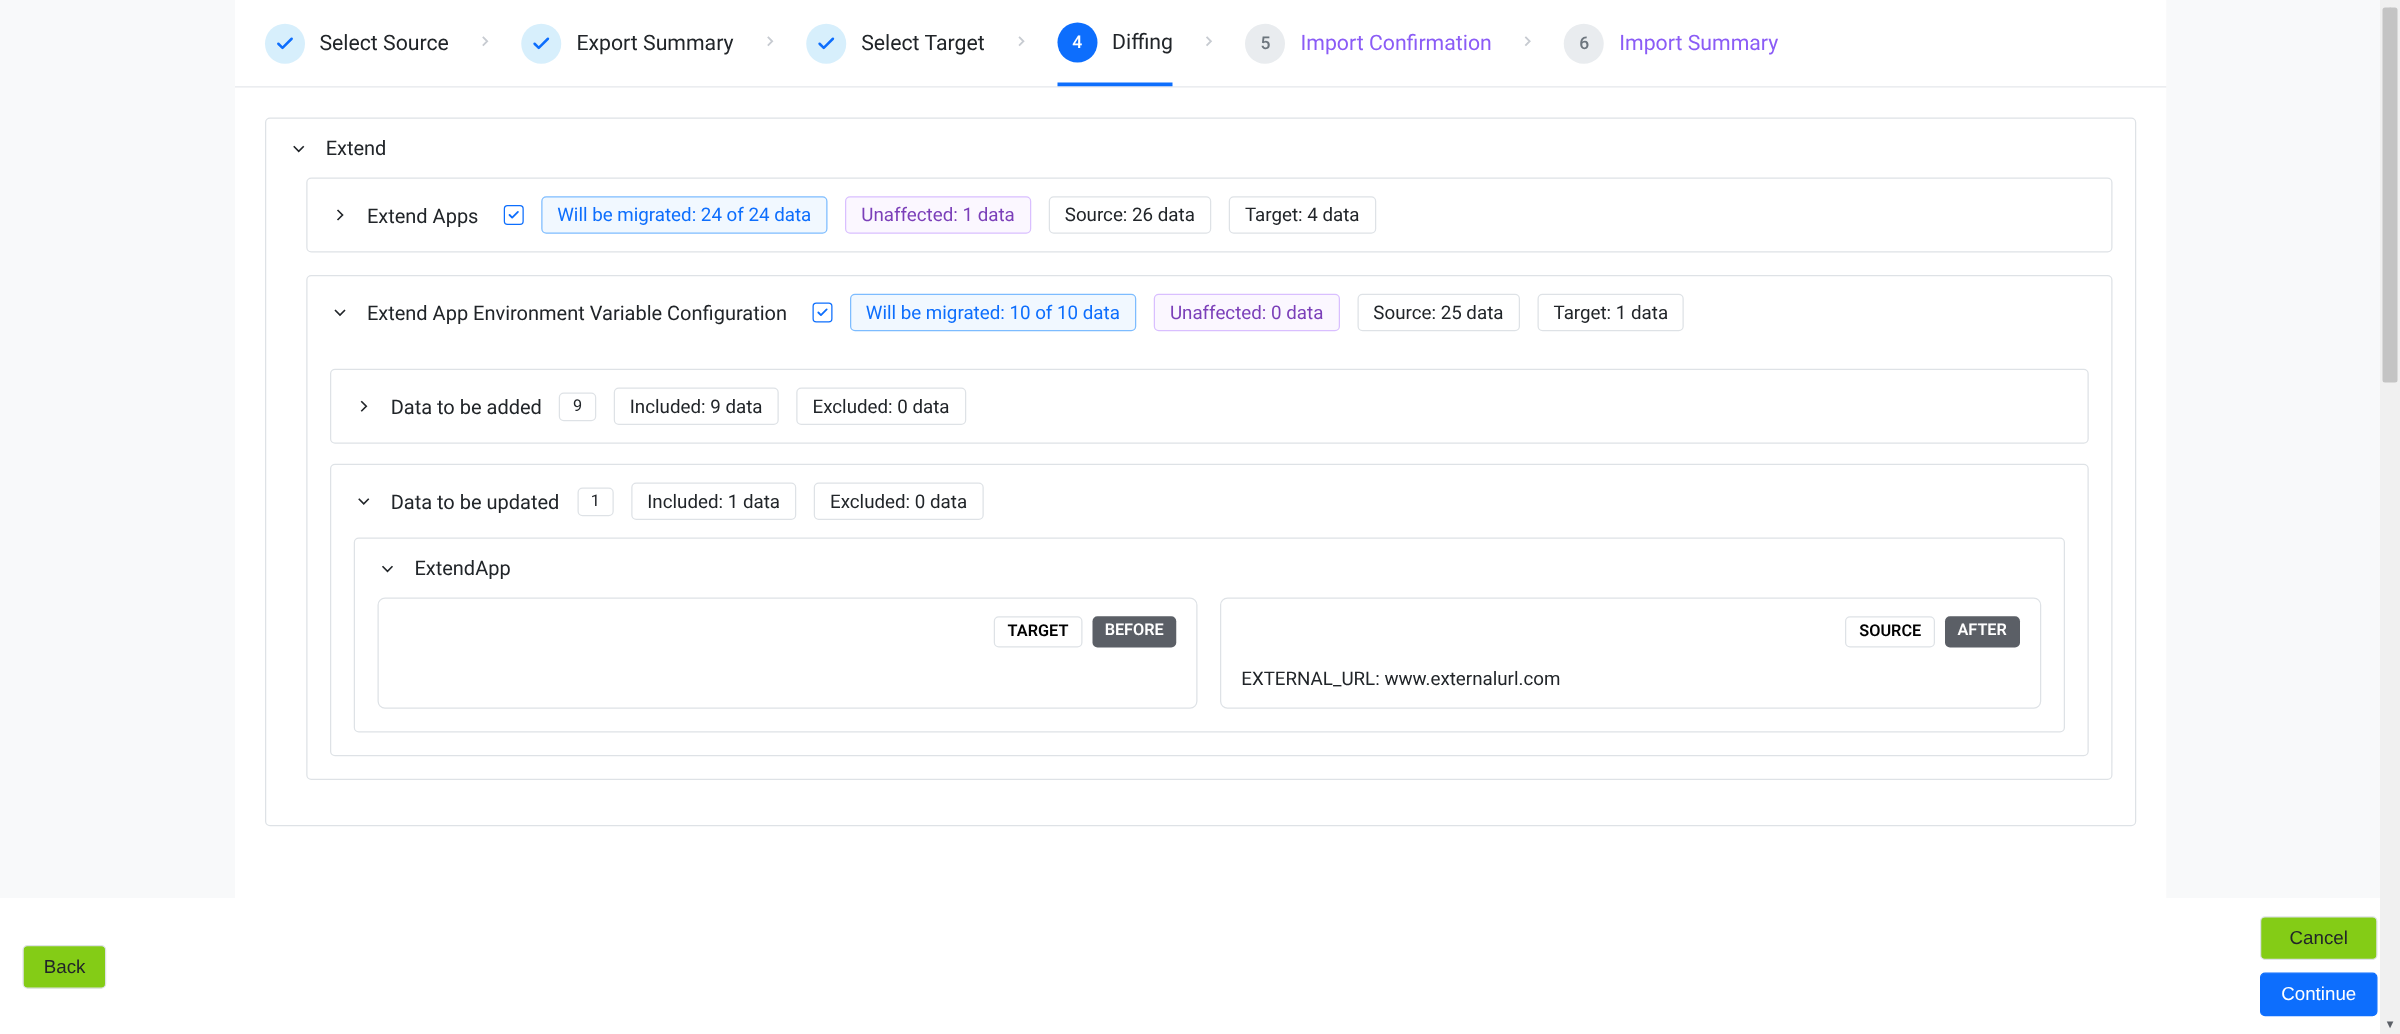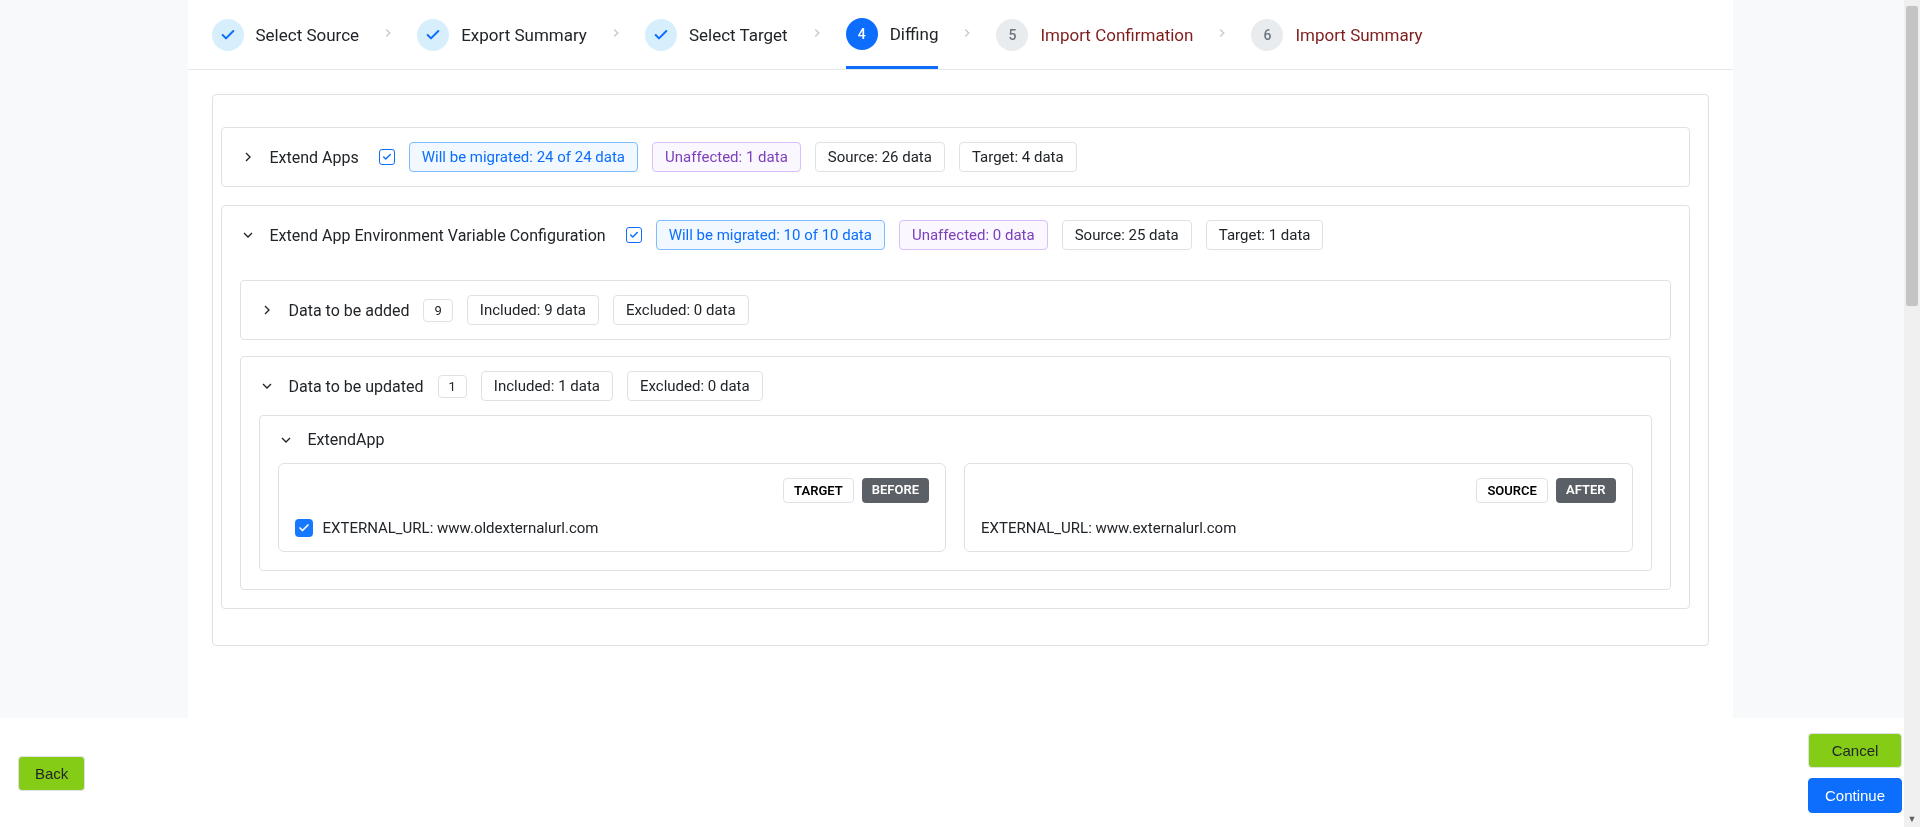--- a/index.html
+++ b/index.html
@@ -37,21 +37,21 @@
     font-weight: 500;
   }
   .step-circle.done {
     background: #d7effc;
     color: #0d6efd;
   }
   .step-circle.done svg { stroke: #0d6efd; }
   .step-circle.current { background: #0d6efd; color: #fff; }
   .step-circle.upcoming { background: #e9ecef; color: #6c757d; }
   .step-label { font-size: 17px; color: #212529; }
-  .step-label.upcoming { color: #7f1d1d; }
+  .step-label.upcoming { color: #8b5cf6; }
   .step-sep {
     margin: 0 22px;
     color: #c7cbd1;
   }
   .step.active-underline {
     border-bottom: 3px solid #0d6efd;
     padding-bottom: 16px;
     margin-bottom: -18px;
   }
   
@@ -74,22 +74,21 @@
   .panel-header .title {
     font-size: 16px;
     color: #212529;
   }
   .chevron {
     display: inline-flex;
     align-items: center;
     justify-content: center;
   }
   .nested {
-    padding: 0 18px 18px 8px;
-    margin-top: 32px;
+    padding: 0 18px 18px 32px;
   }
   .nested2 {
     padding: 0 18px 18px 18px;
   }
   .tag {
     display: inline-flex;
     padding: 5px 12px;
     border-radius: 4px;
     font-size: 15px;
     border: 1px solid transparent;
@@ -303,20 +302,28 @@
         </svg>
     </span>
     <div class="step">
       <span class="step-circle upcoming">6</span>
       <span class="step-label upcoming">Import Summary</span>
     </div>
   </div>
 
   <div class="main">
     <div class="panel">
+      <div class="panel-header">
+        <span class="chevron">
+          <svg width="16" height="16" viewBox="0 0 24 24" fill="none" stroke="#212529" stroke-width="2">
+              <polyline points="6 9 12 15 18 9"></polyline>
+            </svg>
+        </span>
+        <span class="title">Extend</span>
+      </div>
 
       <div class="nested">
 
         <div class="panel">
           <div class="panel-header">
             <span class="chevron">
               <svg width="16" height="16" viewBox="0 0 24 24" fill="none" stroke="#212529" stroke-width="2">
                   <polyline points="9 18 15 12 9 6"></polyline>
                 </svg>
             </span>
@@ -398,28 +405,20 @@
                         </svg>
                     </span>
                     <span class="title">ExtendApp</span>
                   </div>
                   <div style="padding:0 18px 18px 18px;">
                     <div class="compare-row">
                       <div class="compare-box">
                         <div class="compare-tags">
                           <span class="tag-outline">TARGET</span>
                           <span class="tag-dark">BEFORE</span>
-                        </div>
-                        <div class="compare-content">
-                          <span class="chk">
-                            <svg width="12" height="12" viewBox="0 0 24 24" fill="none" stroke-width="3.5" stroke-linecap="round" stroke-linejoin="round">
-                                <polyline points="20 6 9 17 4 12"></polyline>
-                              </svg>
-                          </span>
-                          <span>EXTERNAL_URL: www.oldexternalurl.com</span>
                         </div>
                       </div>
                       <div class="compare-box">
                         <div class="compare-tags">
                           <span class="tag-outline">SOURCE</span>
                           <span class="tag-dark">AFTER</span>
                         </div>
                         <div class="compare-content">
                           <span>EXTERNAL_URL: www.externalurl.com</span>
                         </div>

